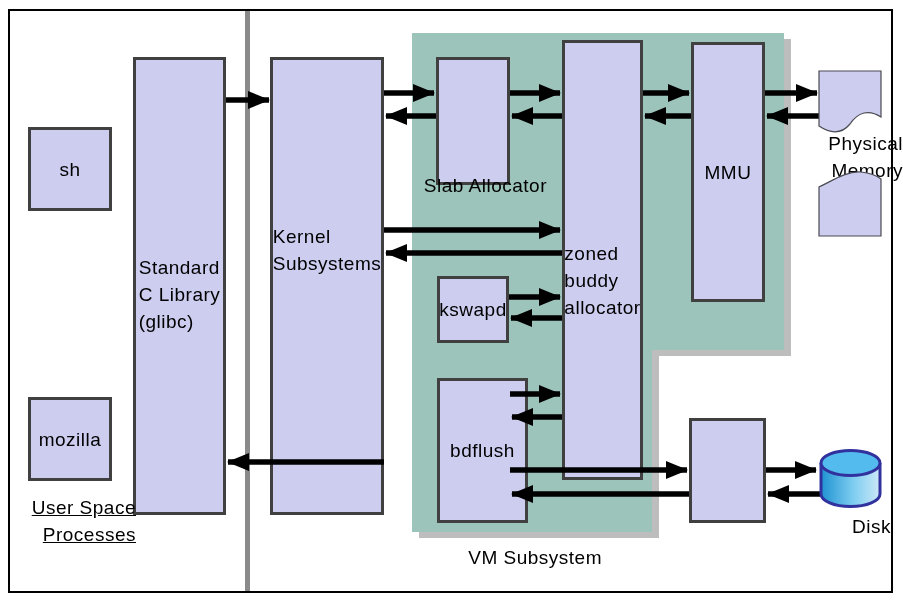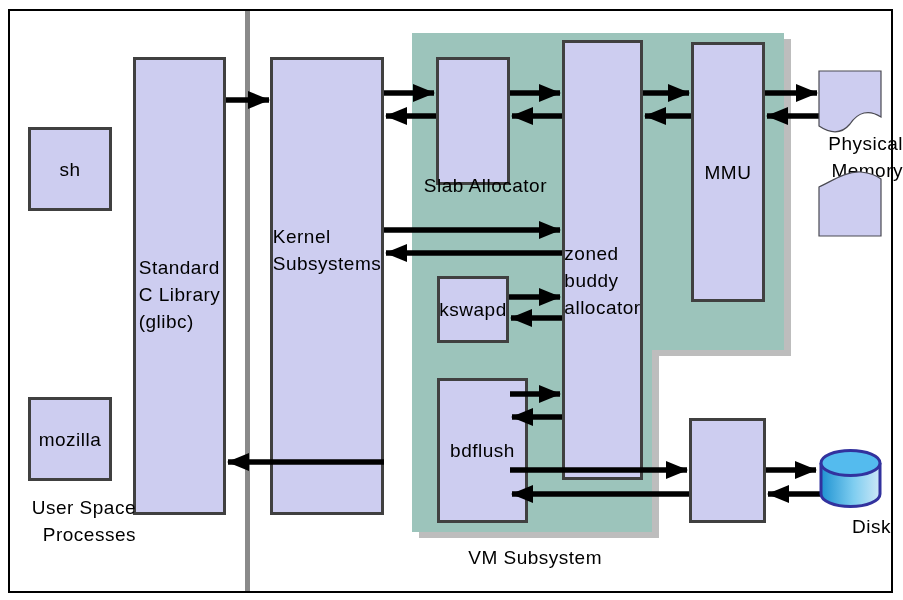--- a/index.html
+++ b/index.html
@@ -52,21 +52,21 @@
 allocator</span></div>
 
   <div class="box" style="left:691px;top:42px;width:74px;height:260px;">MMU</div>
 
   <div class="box" style="left:437px;top:276px;width:72px;height:67px;">kswapd</div>
 
   <div class="box" style="left:437px;top:378px;width:91px;height:145px;">bdflush</div>
 
   <div class="box" style="left:689px;top:418px;width:77px;height:105px;"></div>
 
-  <div class="label" style="left:0px;top:494px;width:136px;">User Space
+  <div class="label" style="left:0px;top:494px;width:136px;text-decoration:underline;">User Space
 Processes</div>
   <div class="label" style="left:403px;top:172px;width:144px;">Slab Allocator</div>
   <div class="label" style="left:442px;top:544px;width:160px;">VM Subsystem</div>
   <div class="label" style="left:800px;top:130px;width:103px;">Physical
 Memory</div>
   <div class="label" style="left:811px;top:513px;width:80px;">Disk</div>
 
   <svg class="layer" width="903" height="600" viewBox="0 0 903 600">
     <defs>
       <marker id="ah" markerUnits="userSpaceOnUse" markerWidth="24" markerHeight="20" refX="21" refY="9" orient="auto">

